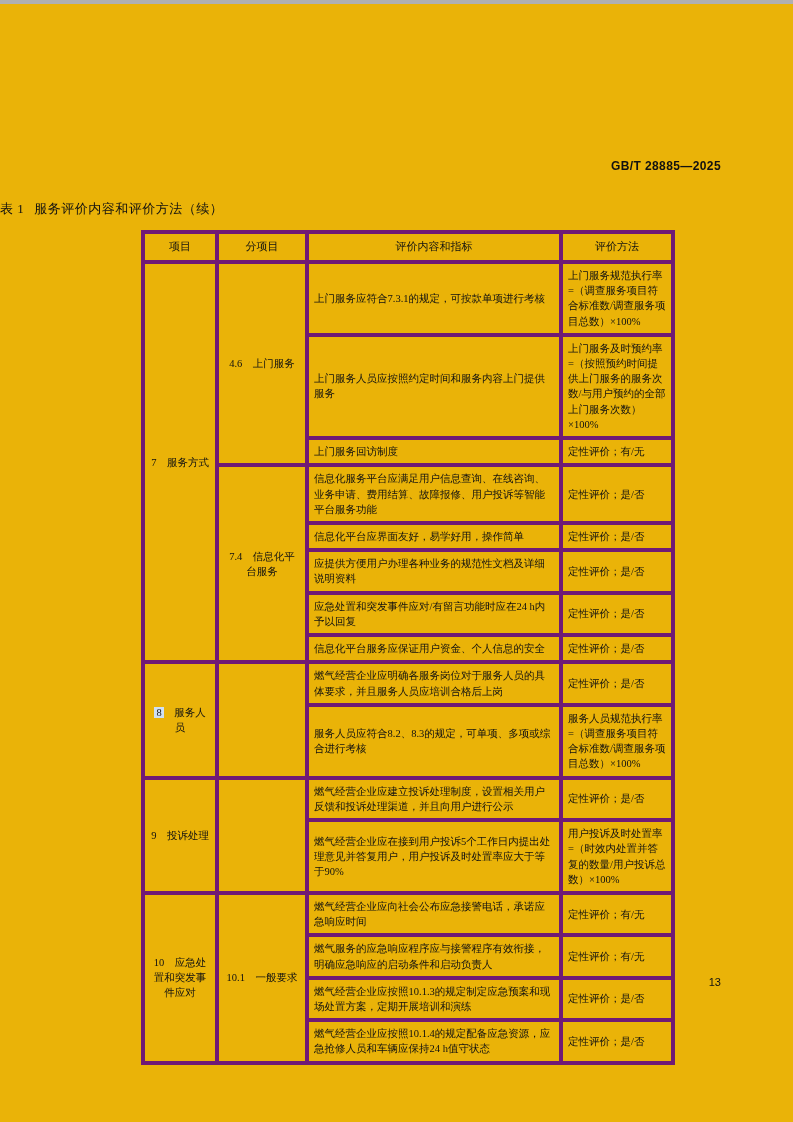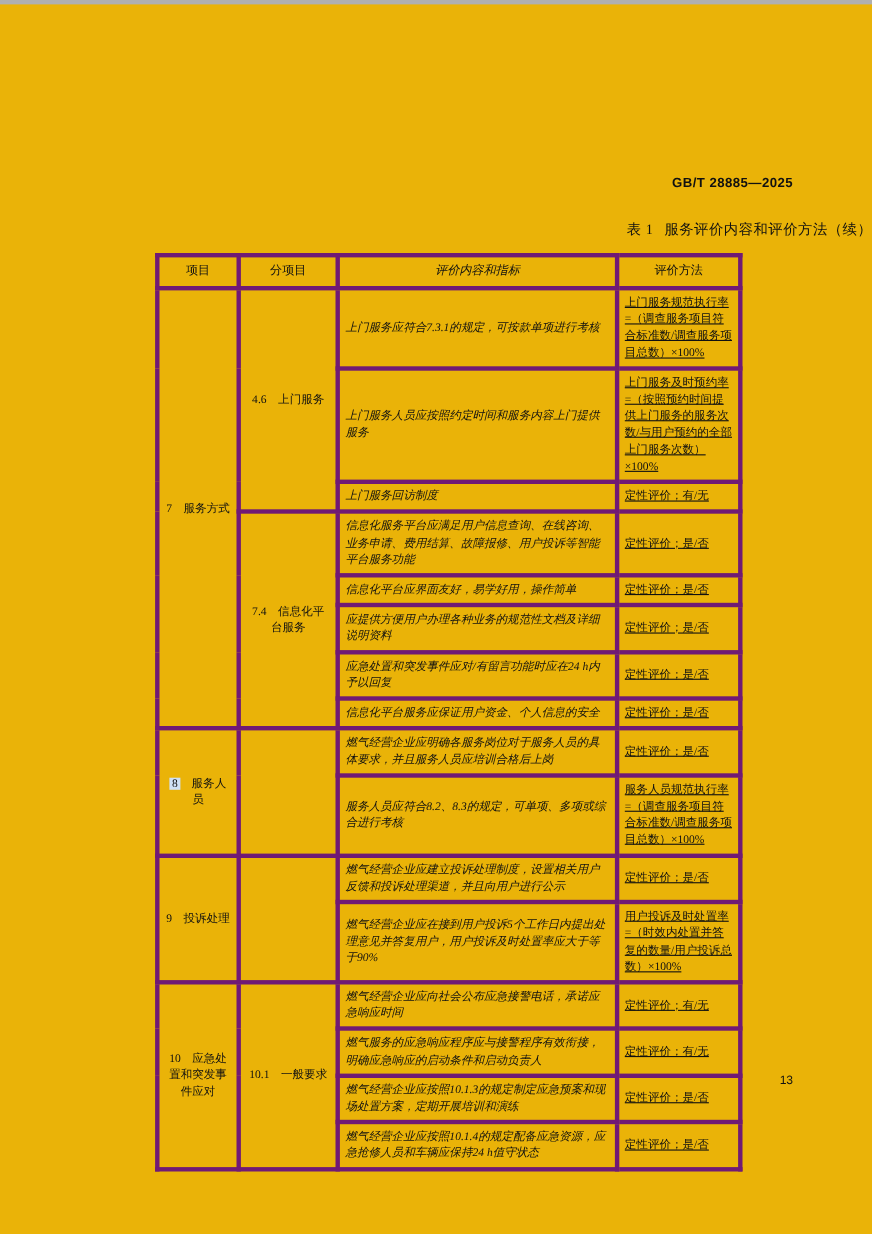--- a/index.html
+++ b/index.html
@@ -27,21 +27,21 @@
     font-size: 12px;
     font-weight: bold;
     letter-spacing: 0.4px;
     color: #111;
   }
   .table-title {
     position: absolute;
     top: 196px;
     left: 0;
     width: 100%;
-    text-align: right;
+    text-align: left;
     font-size: 13px;
     letter-spacing: 0.5px;
   }
   .table-title .sp { display: inline-block; width: 10px; }
   table.main {
     position: absolute;
     top: 226px;
     left: 141px;
     width: 527px;
     border-collapse: collapse;
@@ -55,38 +55,38 @@
     vertical-align: middle;
     font-weight: normal;
   }
   table.main thead td {
     text-align: center;
     padding: 5px 4px;
     font-size: 11px;
   }
   td.col1 { width: 62px; text-align: center; }
   td.col2 { width: 78px; text-align: center; }
-  td.col3 { width: 242px; text-align: left; font-style: italic; }
+  td.col3 { width: 242px; text-align: left; }
   td.col4 { width: 100px; text-align: left; }
   .hl {
     background: #cfe0f5;
     padding: 0 2px;
   }
   .item-label {
     display: block;
     text-align: center;
   }
   .pageno {
     position: absolute;
     right: 72px;
     top: 972px;
     font-family: "Liberation Sans", sans-serif;
     font-size: 11px;
   }
-  .multiline { white-space: pre-line; text-decoration: underline; }
+  .multiline { white-space: pre-line; }
 </style>
 </head>
 <body>
 
 <div class="page">
 
   <div class="std-no">GB/T 28885—2025</div>
 
   <div class="table-title">
     <span>表 1</span><span class="sp"></span><span>服务评价内容和评价方法（续）</span>

